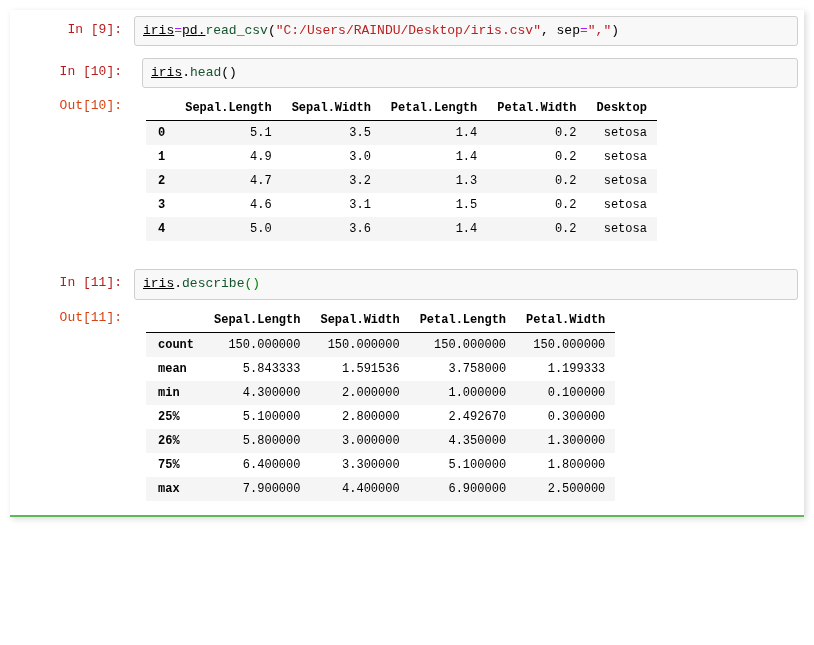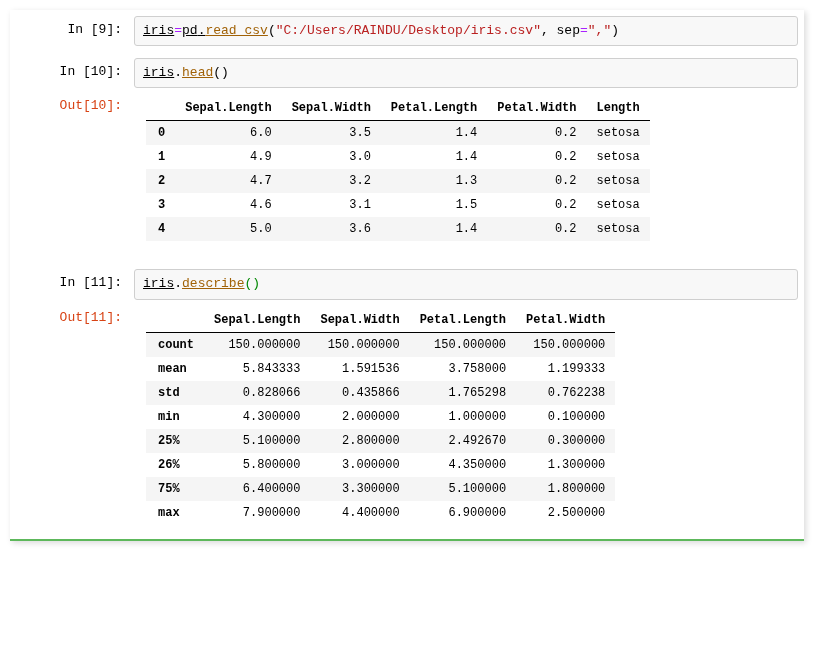--- a/index.html
+++ b/index.html
@@ -27,21 +27,21 @@
     .prompt {
       width: 118px;
       flex-shrink: 0;
       text-align: right;
       padding-right: 12px;
       padding-top: 6px;
       font-family: "SimSun", "Courier New", monospace;
       font-size: 13px;
     }
     .prompt.in {
-      color: #000000;
+      color: #b91c1c;
     }
     .prompt.out {
       color: #D84315;
     }
     .input-area {
       flex: 1;
       border: 1px solid #cfcfcf;
       border-radius: 3px;
       background: #f8f8f8;
       padding: 5px 8px;
@@ -50,21 +50,21 @@
       line-height: 1.4;
     }
     .output-area {
       flex: 1;
       padding: 4px 8px;
       font-family: Liberation Mono, monospace;
     }
     .code-var { color: #000; text-decoration: underline; }
     .code-op { color: #aa22ff; font-weight: normal; }
     .code-str { color: #ba2121; }
-    .code-func { color: #a16207; text-decoration: underline; }
+    .code-func { color: #14532d; }
     .code-paren { color: #008800; }
     
     table.dataframe {
       border-collapse: collapse;
       font-size: 12px;
       margin-left: 4px;
     }
     table.dataframe th,
     table.dataframe td {
       padding: 5px 10px;
@@ -95,45 +95,45 @@
 
 <div class="wrapper">
 
   <div class="cell">
     <div class="prompt in">In  [9]:</div>
     <div class="input-area">
       <span class="code-var">iris</span><span class="code-op">=</span><span class="code-var">pd</span><span class="code-var">.</span><span class="code-func">read_csv</span><span>(</span><span class="code-str">"C:/Users/RAINDU/Desktop/iris.csv"</span><span>,</span><span> sep</span><span class="code-op">=</span><span class="code-str">","</span><span>)</span>
     </div>
   </div>
 
-  <div class="cell" style="margin-top:12px;">
+  <div class="cell" style="margin-top:12px;gap:8px;">
     <div class="prompt in">In [10]:</div>
     <div class="input-area">
       <span class="code-var">iris</span><span>.</span><span class="code-func">head</span><span>(</span><span>)</span>
     </div>
   </div>
 
   <div class="cell">
     <div class="prompt out">Out[10]:</div>
     <div class="output-area">
       <table class="dataframe">
         <thead>
           <tr>
             <th></th>
             <th>Sepal.Length</th>
             <th>Sepal.Width</th>
             <th>Petal.Length</th>
             <th>Petal.Width</th>
-            <th>Length</th>
+            <th>Desktop</th>
           </tr>
         </thead>
         <tbody>
           <tr>
             <th>0</th>
-            <td>6.0</td>
+            <td>5.1</td>
             <td>3.5</td>
             <td>1.4</td>
             <td>0.2</td>
             <td>setosa</td>
           </tr>
           <tr>
             <th>1</th>
             <td>4.9</td>
             <td>3.0</td>
             <td>1.4</td>
@@ -198,27 +198,20 @@
             <td>150.000000</td>
           </tr>
           <tr>
             <th>mean</th>
             <td>5.843333</td>
             <td>1.591536</td>
             <td>3.758000</td>
             <td>1.199333</td>
           </tr>
           <tr>
-            <th>std</th>
-            <td>0.828066</td>
-            <td>0.435866</td>
-            <td>1.765298</td>
-            <td>0.762238</td>
-          </tr>
-          <tr>
             <th>min</th>
             <td>4.300000</td>
             <td>2.000000</td>
             <td>1.000000</td>
             <td>0.100000</td>
           </tr>
           <tr>
             <th>25%</th>
             <td>5.100000</td>
             <td>2.800000</td>

